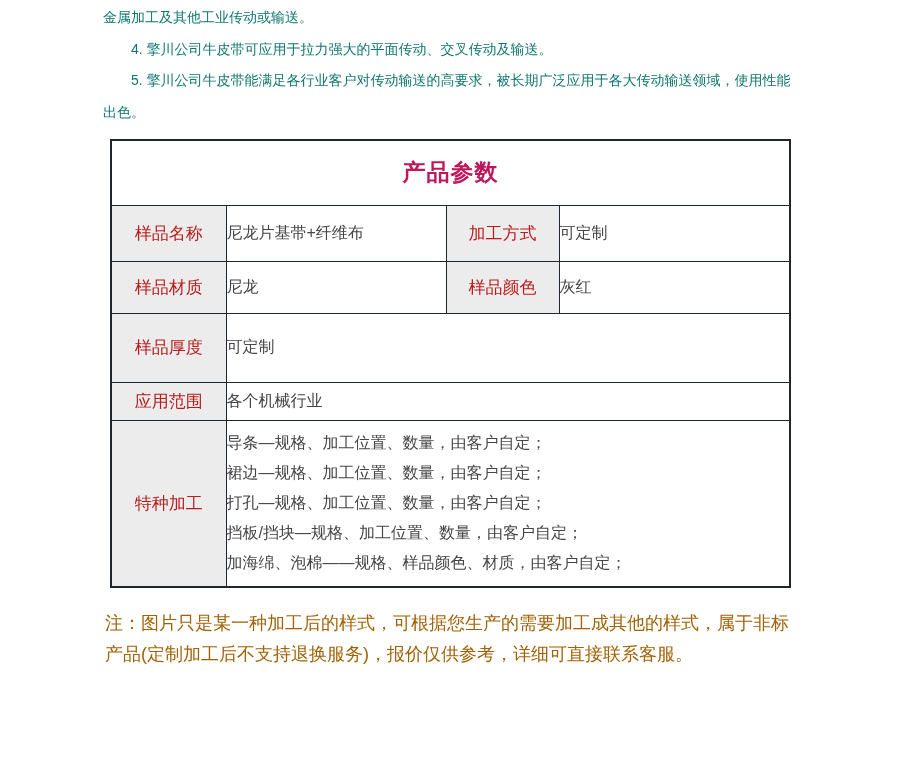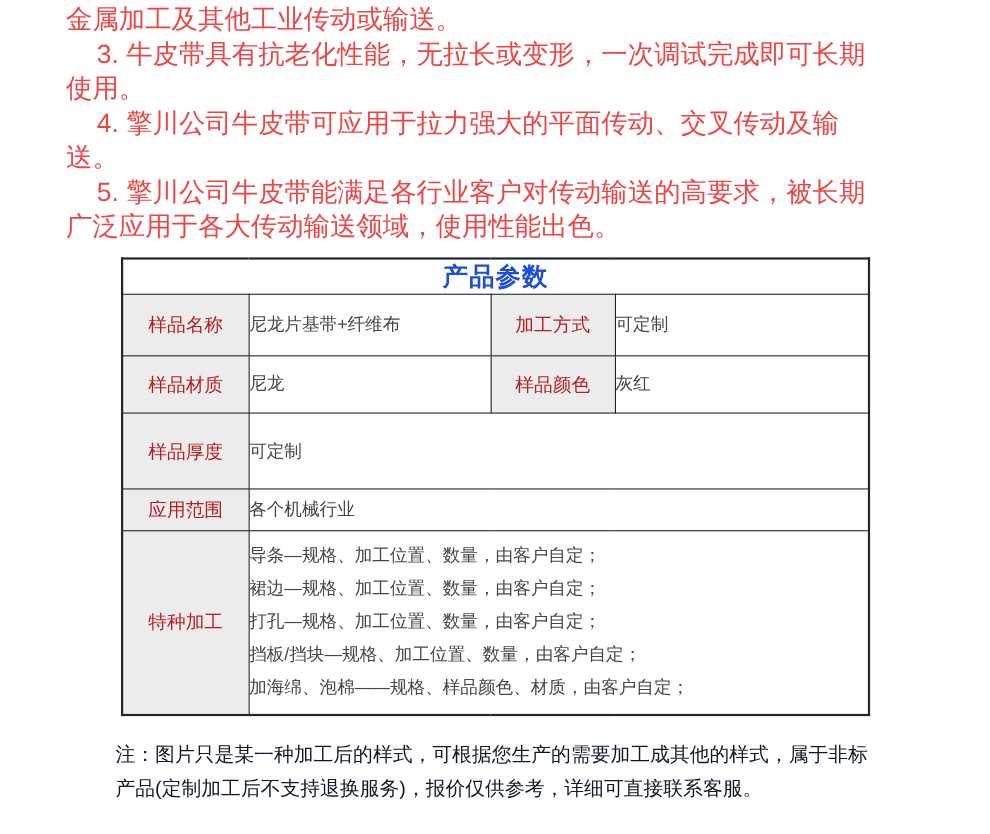--- a/index.html
+++ b/index.html
@@ -10,23 +10,23 @@
     font-family: "Liberation Sans", "DejaVu Sans", sans-serif;
   }
   .page {
     position: relative;
     width: 900px; height: 758px;
     overflow: hidden;
     background: #ffffff;
   }
   
   .intro {
-    padding: 2px 105px 0 60px;
-    color: #ef4444;
-    font-size: 24px;
+    padding: 2px 105px 0 103px;
+    color: #0f766e;
+    font-size: 14px;
     line-height: 31.5px;
   }
   .intro p { margin: 0; }
   .intro p.indent { text-indent: 28px; }
 
   
   table.params {
     border-collapse: collapse;
     table-layout: fixed;
     width: 679px;
@@ -34,26 +34,26 @@
     background: #ffffff;
   }
   table.params { border: 2px solid #20262e; }
   table.params td { border: 1px solid #20262e; padding: 0; vertical-align: middle; }
   col.c1 { width: 115px; }
   col.c2 { width: 220px; }
   col.c3 { width: 113px; }
   col.c4 { width: 231px; }
 
   td.title-cell {
-    height: 33px;
+    height: 65px;
     text-align: center;
     font-size: 23px;
     font-weight: bold;
     letter-spacing: 1px;
-    color: #1d4ed8;
+    color: #be185d;
   }
   td.label {
     background: #ececec;
     text-align: center;
     font-size: 17px;
     color: #b91c1c;
   }
   td.value {
     font-size: 16px;
     color: #454545;
@@ -67,31 +67,30 @@
   tr.r5 td { height: 167px; }
   tr.r6 td { height: 48px; }
   td.multi { padding: 9px 10px 9px 13px; }
   td.multi .pline { line-height: 30px; font-size: 16px; color: #454545; }
 
   
   .note {
     margin: 20px 105px 0 105px;
     font-size: 18px;
     line-height: 31px;
-    color: #0f172a;
+    color: #a16207;
   }
 </style>
 </head>
 <body>
 
 <div class="page">
 
   <div class="intro">
     <p>金属加工及其他工业传动或输送。</p>
-    <p class="indent">3. 牛皮带具有抗老化性能，无拉长或变形，一次调试完成即可长期使用。</p>
     <p class="indent">4. 擎川公司牛皮带可应用于拉力强大的平面传动、交叉传动及输送。</p>
     <p class="indent">5. 擎川公司牛皮带能满足各行业客户对传动输送的高要求，被长期广泛应用于各大传动输送领域，使用性能出色。</p>
   </div>
 
   <table class="params">
     <colgroup>
       <col class="c1">
         <col class="c2">
         <col class="c3">
         <col class="c4">

